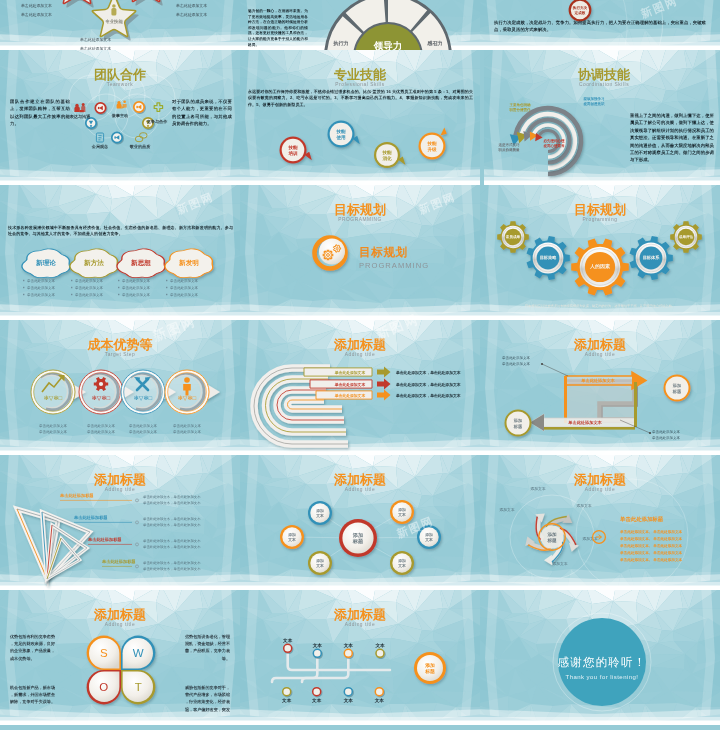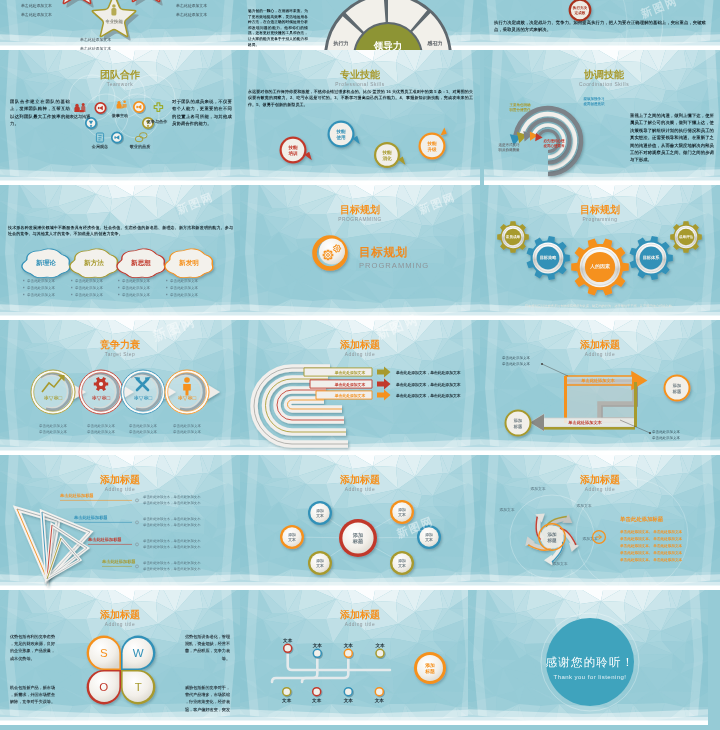--- a/index.html
+++ b/index.html
@@ -2,21 +2,21 @@
 <html><head>
 <meta charset="utf-8">
 <style>
 html,body{margin:0;padding:0;}
 body{width:720px;height:730px;overflow:hidden;background:#96cbd6;
  font-family:"Liberation Sans",sans-serif;-webkit-font-smoothing:antialiased;}
 .grid{position:relative;width:720px;height:730px;}
 .slide{position:absolute;width:240px;height:135px;overflow:hidden;}
 .bg{position:absolute;left:0;top:0;width:240px;height:135px;}
 .ttl{position:absolute;left:0;right:0;text-align:center;}
-.ttl .cn{font-size:10px;font-weight:bold;letter-spacing:0px;line-height:11px;}
+.ttl .cn{font-size:13px;font-weight:bold;letter-spacing:0px;line-height:11px;}
 .ttl .en{font-size:4.8px;color:#8d9499;letter-spacing:.55px;line-height:7px;margin-top:1px;}
 .cn-olive{color:#a79a2e;}
 .cn-orange{color:#f5911e;}
 .para{position:absolute;color:#17262d;font-size:4.3px;line-height:7.4px;letter-spacing:.1px;font-weight:bold;text-align:justify;}
 svg{display:block;}
 .wm{position:absolute;color:rgba(255,255,255,.45);font-size:9px;font-weight:bold;
  transform:rotate(-22deg);letter-spacing:2px;pointer-events:none;}
 </style>
 </head>
 <body>
@@ -829,21 +829,21 @@
         <text x="101" y="107" font-size="3.5" fill="#55707c" text-anchor="middle" font-weight="normal" letter-spacing="0">单击此处添加文本</text>
         <text x="101" y="112.5" font-size="3.5" fill="#55707c" text-anchor="middle" font-weight="normal" letter-spacing="0">单击此处添加文本</text>
         <text x="143" y="80" font-size="6" fill="#3291b8" text-anchor="middle" font-weight="normal" letter-spacing="0">✻▽✻□</text>
         <text x="143" y="107" font-size="3.5" fill="#55707c" text-anchor="middle" font-weight="normal" letter-spacing="0">单击此处添加文本</text>
         <text x="143" y="112.5" font-size="3.5" fill="#55707c" text-anchor="middle" font-weight="normal" letter-spacing="0">单击此处添加文本</text>
         <text x="187" y="80" font-size="6" fill="#f5911e" text-anchor="middle" font-weight="normal" letter-spacing="0">✻▽✻□</text>
         <text x="187" y="107" font-size="3.5" fill="#55707c" text-anchor="middle" font-weight="normal" letter-spacing="0">单击此处添加文本</text>
         <text x="187" y="112.5" font-size="3.5" fill="#55707c" text-anchor="middle" font-weight="normal" letter-spacing="0">单击此处添加文本</text>
       </svg>
       <div class="ttl" style="top:19px">
-        <div class="cn cn-orange">竞争力衰</div>
+        <div class="cn cn-orange">成本优势等</div>
         <div class="en">Target Step</div>
       </div>
     </div>
 <div class="slide" style="left:240px;top:320px">
       <svg class="bg" viewBox="0 0 240 135" preserveAspectRatio="none">
         <use href="#poly"></use>
       </svg>
       <svg class="art" viewBox="0 0 240 135" preserveAspectRatio="none" style="position:absolute;left:0;top:0;width:240px;height:135px;">
         <defs>
           <filter id="sh" x="-50%" y="-50%" width="220%" height="220%">
@@ -1321,21 +1321,21 @@
         </g>
         <circle cx="190" cy="78" r="13" fill="url(#pearl)"></circle>
         <text x="190" y="76.5" font-size="4.8" fill="#f5911e" text-anchor="middle" font-weight="bold" letter-spacing="0">添加</text>
         <text x="190" y="83" font-size="4.8" fill="#f5911e" text-anchor="middle" font-weight="bold" letter-spacing="0">标题</text>
       </svg>
       <div class="ttl" style="top:19px">
         <div class="cn cn-orange">添加标题</div>
         <div class="en">Adding title</div>
       </div>
     </div>
-<div class="slide" style="left:468px;top:590px">
+<div class="slide" style="left:480px;top:590px">
       <svg class="bg" viewBox="0 0 240 135" preserveAspectRatio="none">
         <use href="#poly"></use>
       </svg>
       <svg class="art" viewBox="0 0 240 135" preserveAspectRatio="none" style="position:absolute;left:0;top:0;width:240px;height:135px;">
         <defs>
           <filter id="sh" x="-50%" y="-50%" width="220%" height="220%">
             <feDropShadow dx="1.2" dy="1.6" stdDeviation="1.1" flood-color="#28505c" flood-opacity=".35"></feDropShadow>
           </filter>
           <filter id="sh2" x="-60%" y="-60%" width="240%" height="240%">
             <feDropShadow dx="0.8" dy="1" stdDeviation="0.7" flood-color="#28505c" flood-opacity=".4"></feDropShadow>

